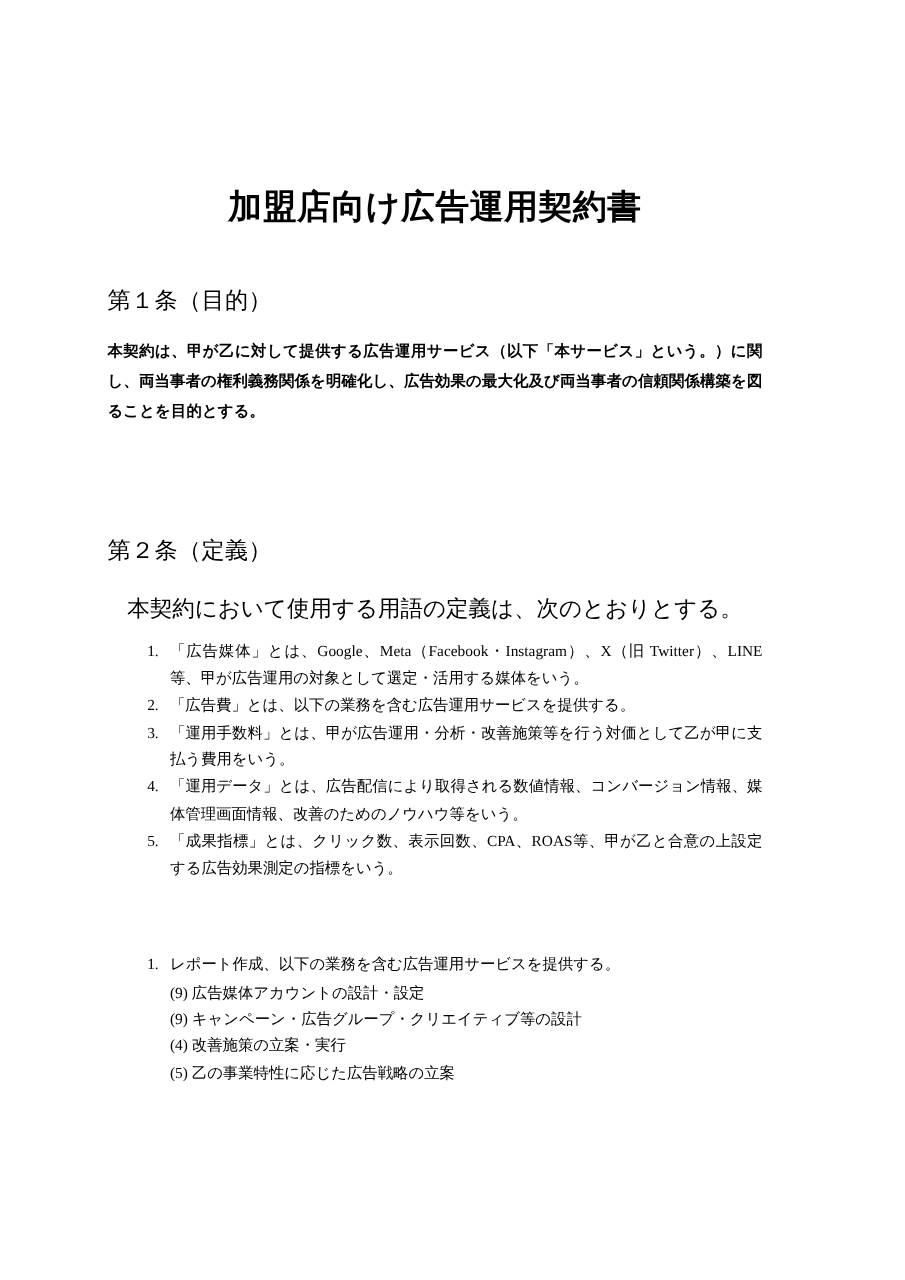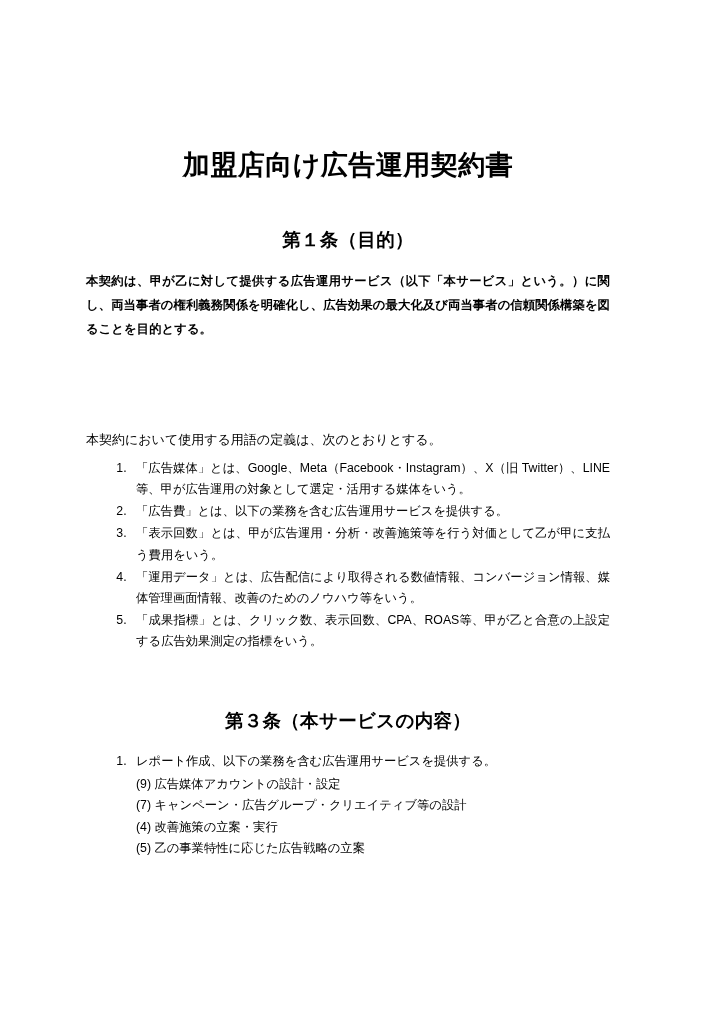--- a/index.html
+++ b/index.html
@@ -37,42 +37,43 @@
     font-size: 12.3px;
     line-height: 1.95;
     text-align: justify;
     letter-spacing: 0.1px;
   }
   .section {
     margin-top: 46px;
   }
   .section-heading {
     font-size: 18.5px;
-    font-weight: bold;
+    font-weight: normal;
     margin: 0 0 18px 0;
     letter-spacing: 0.3px;
-    text-align: center;
   }
   .section-body {
     font-size: 12.3px;
     line-height: 1.95;
     text-align: justify;
     letter-spacing: 0.1px;
     font-weight: bold;
   }
   .section-intro {
-    font-size: 13px;
+    font-size: 18px;
     line-height: 1.95;
     margin-bottom: 6px;
+    text-align: center;
   }
   ol.num-list {
     margin: 0;
     padding-left: 44px;
     font-size: 12.3px;
     line-height: 1.72;
+    font-family: Liberation Serif, serif;
   }
   ol.num-list > li {
     margin-bottom: 1px;
     padding-left: 6px;
     text-align: justify;
   }
   ol.num-list > li::marker {
     font-size: 12.3px;
   }
   .sub-lines {
@@ -94,38 +95,38 @@
 
 
   <div class="section">
     <h2 class="section-heading">第１条（目的）</h2>
     <p class="section-body">本契約は、甲が乙に対して提供する広告運用サービス（以下「本サービス」という。）に関し、両当事者の権利義務関係を明確化し、広告効果の最大化及び両当事者の信頼関係構築を図ることを目的とする。</p>
   </div>
 
   <div class="gap-1"></div>
 
   <div class="section">
+    <h2 class="section-heading">第２条（定義）</h2>
     <p class="section-intro">本契約において使用する用語の定義は、次のとおりとする。</p>
     <ol class="num-list">
       <li>「広告媒体」とは、Google、Meta（Facebook・Instagram）、X（旧 Twitter）、LINE等、甲が広告運用の対象として選定・活用する媒体をいう。</li>
       <li>「広告費」とは、以下の業務を含む広告運用サービスを提供する。</li>
-      <li>「表示回数」とは、甲が広告運用・分析・改善施策等を行う対価として乙が甲に支払う費用をいう。</li>
+      <li>「運用手数料」とは、甲が広告運用・分析・改善施策等を行う対価として乙が甲に支払う費用をいう。</li>
       <li>「運用データ」とは、広告配信により取得される数値情報、コンバージョン情報、媒体管理画面情報、改善のためのノウハウ等をいう。</li>
       <li>「成果指標」とは、クリック数、表示回数、CPA、ROAS等、甲が乙と合意の上設定する広告効果測定の指標をいう。</li>
     </ol>
   </div>
 
   <div class="section sec3">
-    <h2 class="section-heading">第３条（本サービスの内容）</h2>
     <ol class="num-list">
       <li>
         <span>レポート作成、以下の業務を含む広告運用サービスを提供する。</span>
         <div class="sub-lines">
           <div class="sub-line">(9) 広告媒体アカウントの設計・設定</div>
-          <div class="sub-line">(7) キャンペーン・広告グループ・クリエイティブ等の設計</div>
+          <div class="sub-line">(9) キャンペーン・広告グループ・クリエイティブ等の設計</div>
           <div class="sub-line">(4) 改善施策の立案・実行</div>
           <div class="sub-line">(5) 乙の事業特性に応じた広告戦略の立案</div>
 
         </div>
       </li>
 
     </ol>
   </div>
 
 </div>

